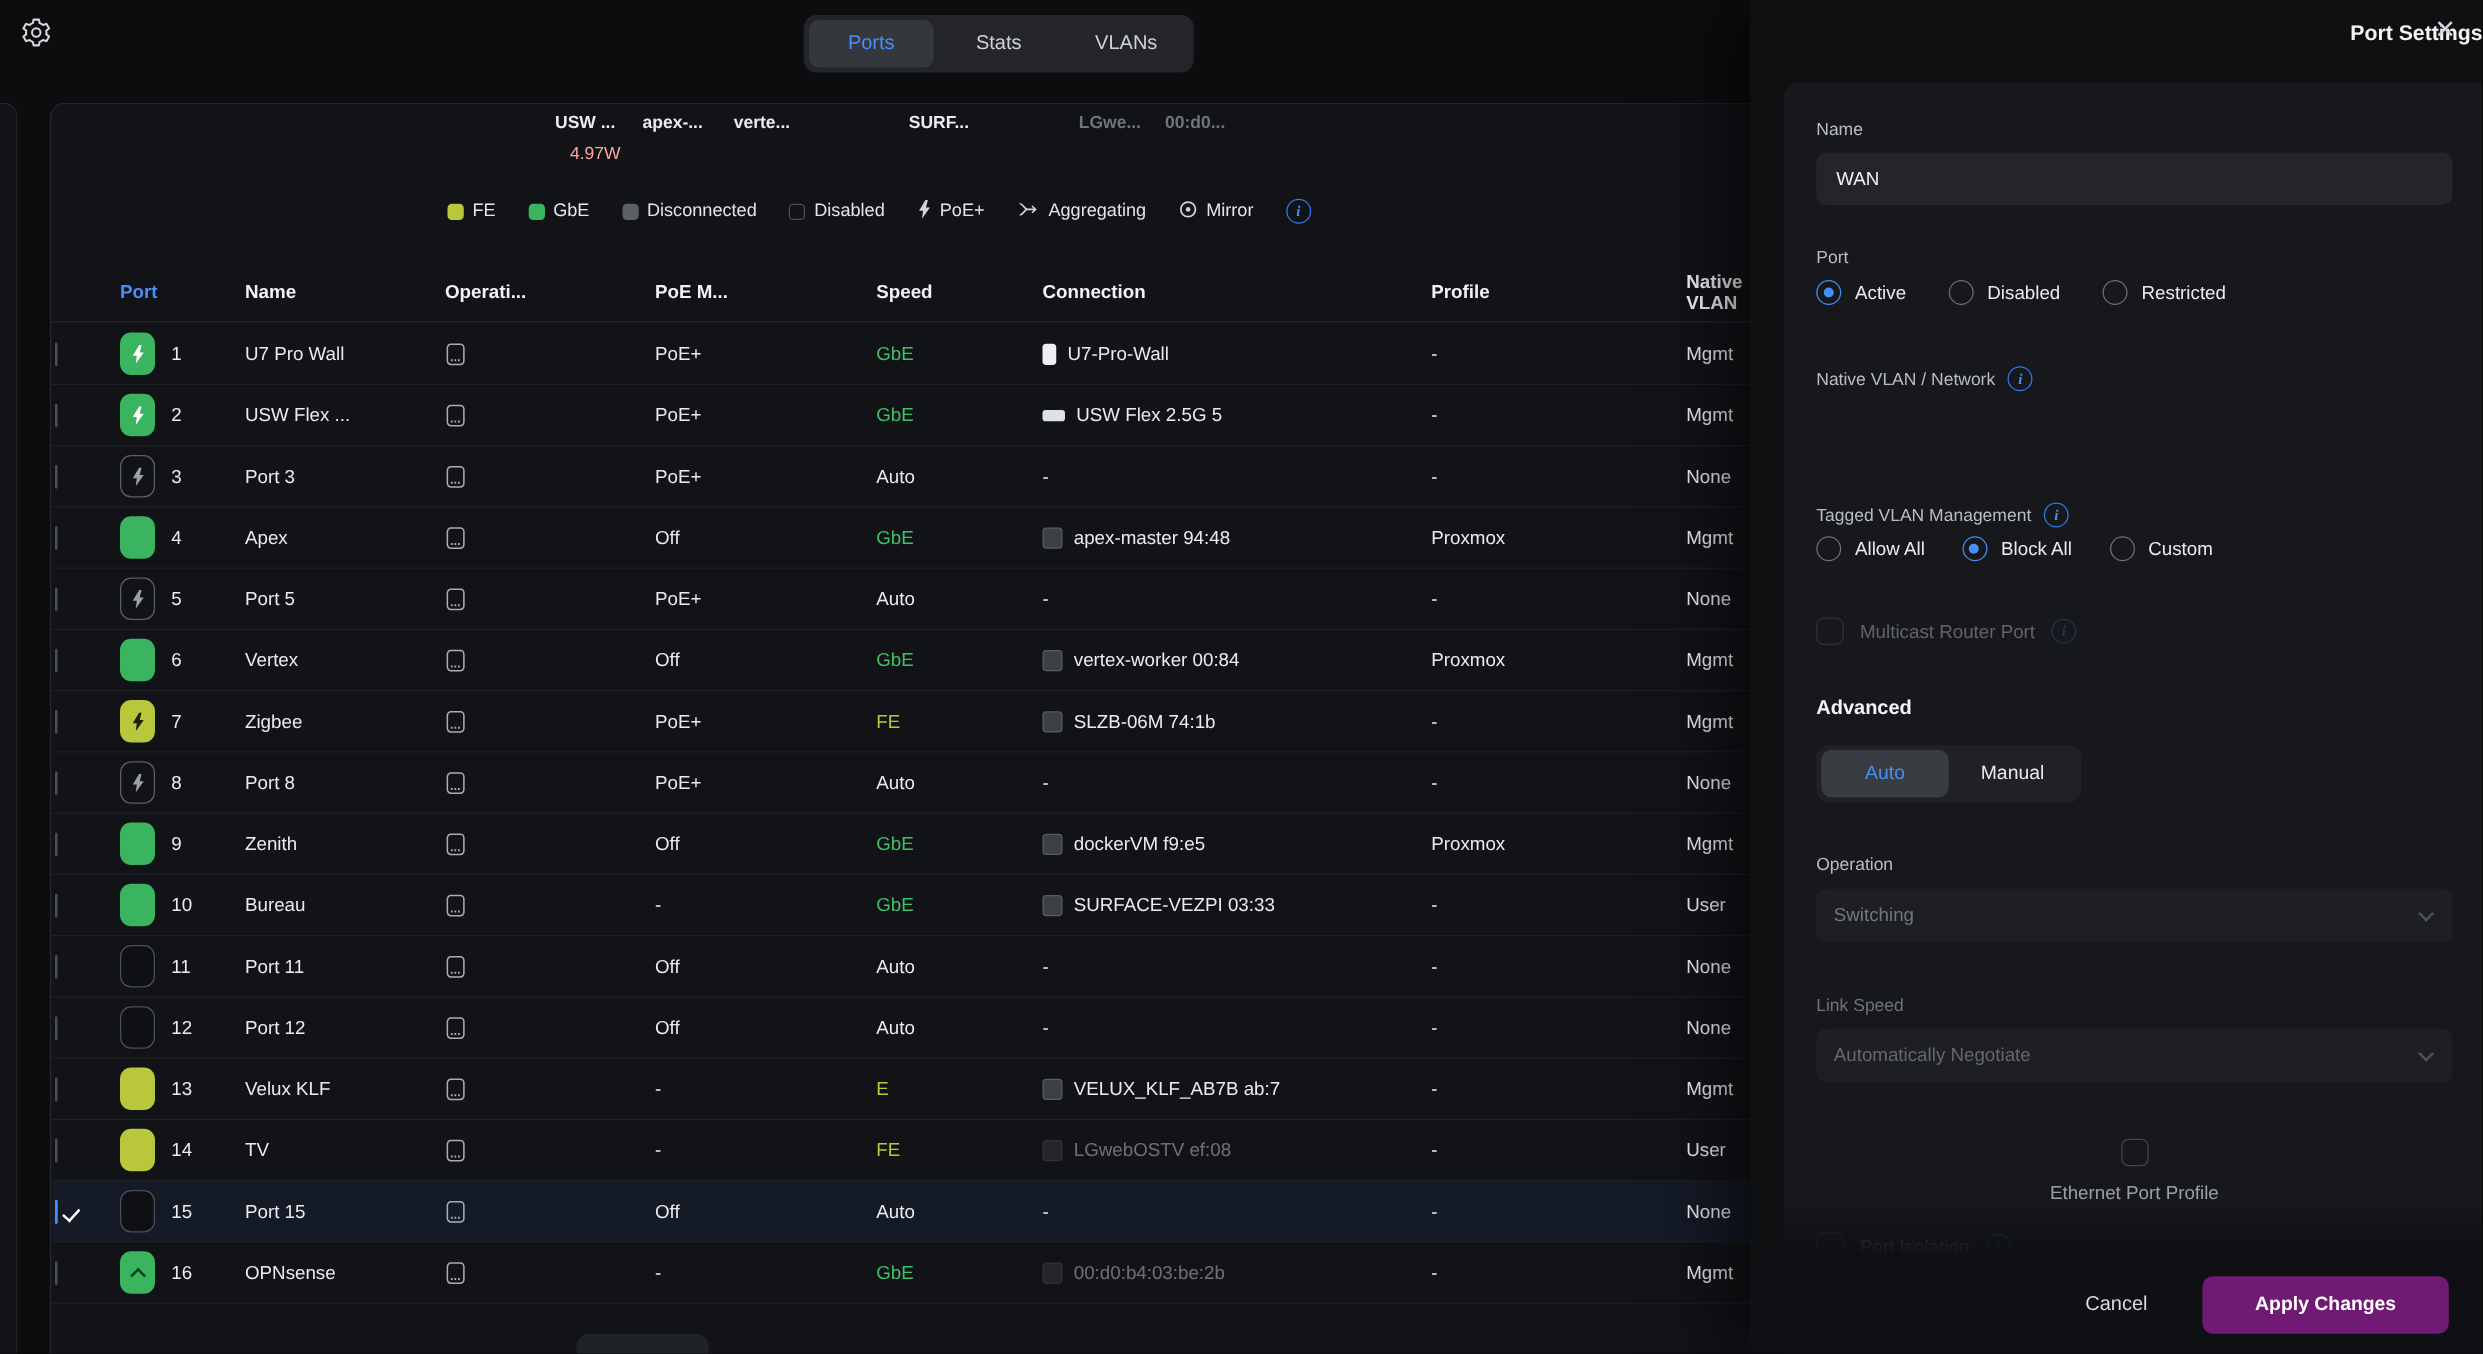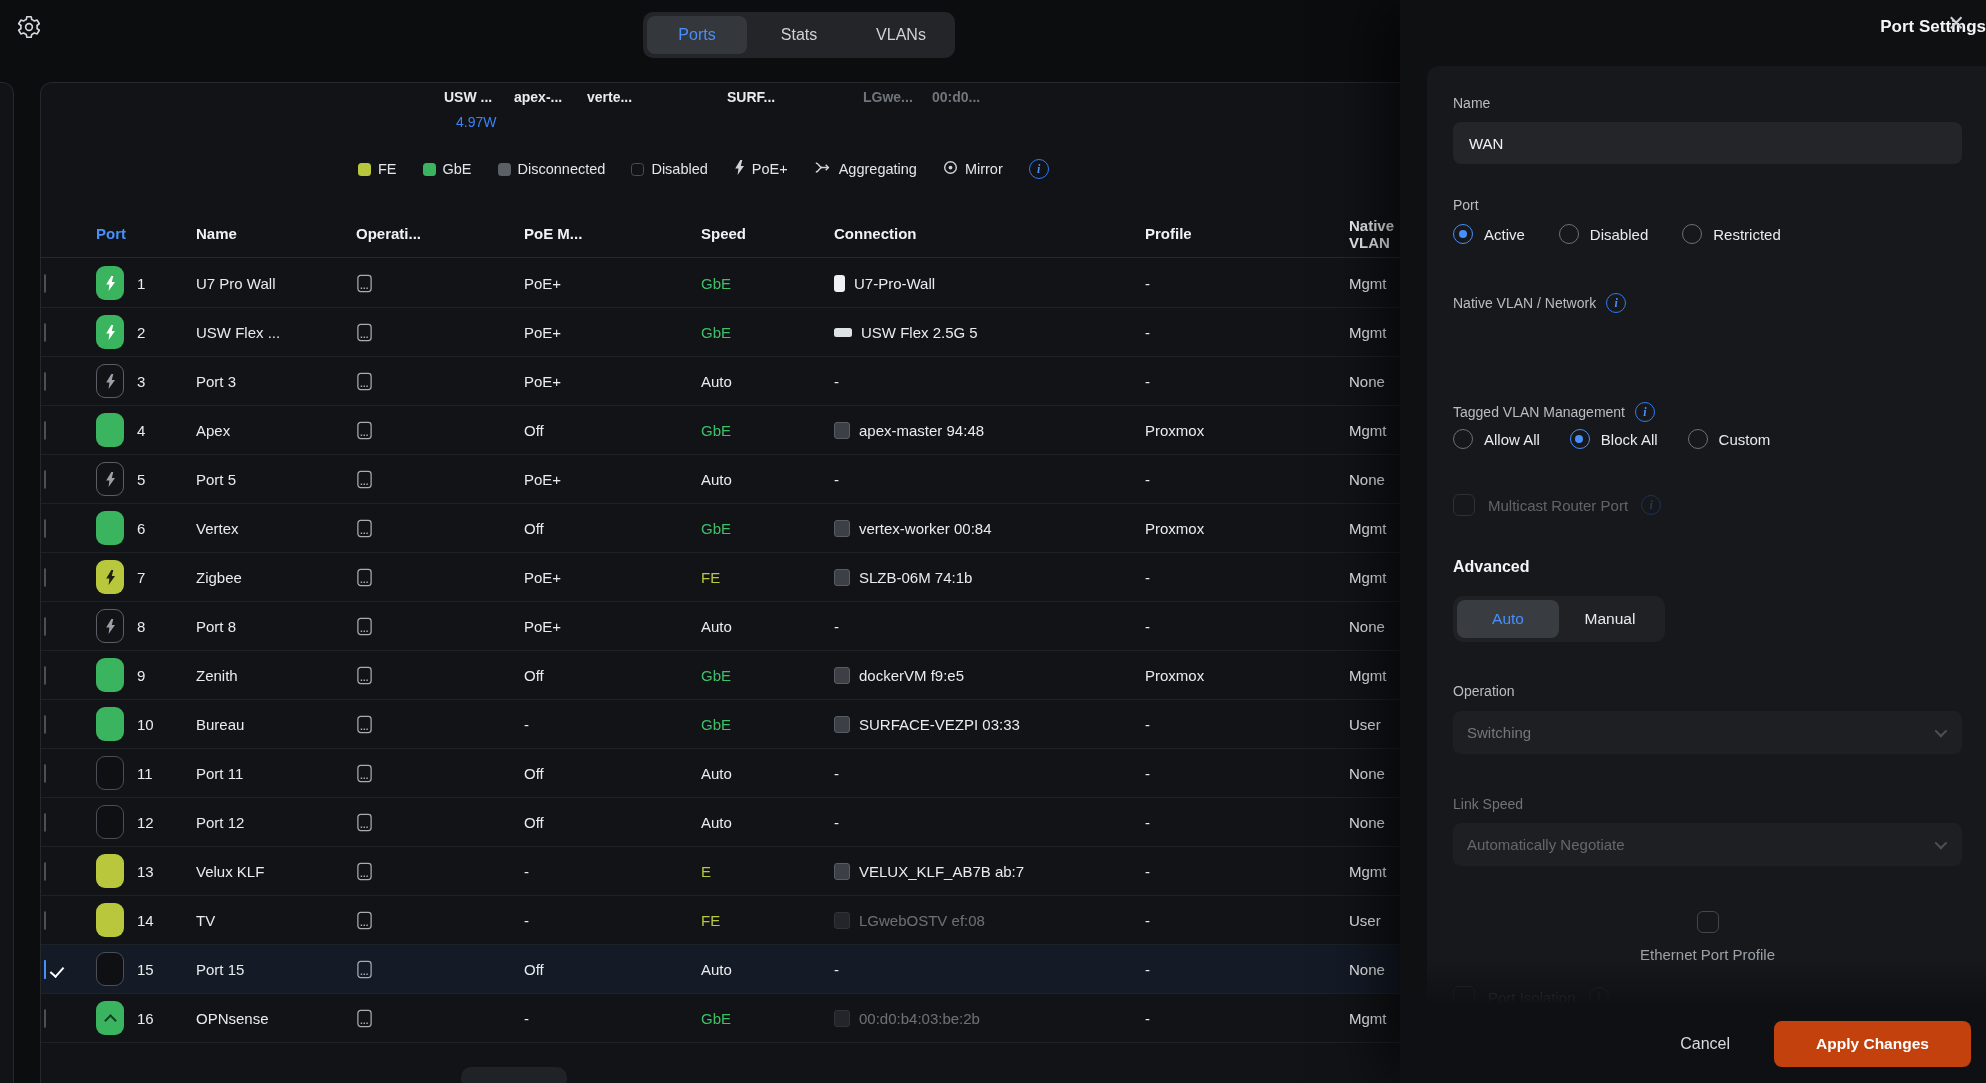--- a/index.html
+++ b/index.html
@@ -24,21 +24,21 @@
 
   
   .devrow { position:absolute; top:6px; left:0; right:0; height:18px; font-size:14px; font-weight:bold; color:#e9ebed;text-align:right; }
   .devrow span { position:absolute; white-space:nowrap; }
   .devrow span:nth-of-type(1){ left:403px; }
   .devrow span:nth-of-type(2){ left:473px; }
   .devrow span:nth-of-type(3){ left:546px; }
   .devrow span:nth-of-type(4){ left:686px; }
   .devrow span:nth-of-type(5){ left:822px; color:#70757c; }
   .devrow span:nth-of-type(6){ left:891px; color:#70757c; }
-  .powerlbl { position:absolute; top:31px; left:415px; font-size:14px; color:#3b82f6;text-align:center; }
+  .powerlbl { position:absolute; top:31px; left:415px; font-size:14px; color:#fca5a5;text-align:center; }
 
   
   .legend { position:absolute; top:76px; left:317px; display:flex; align-items:center; gap:26px; font-size:14.5px; color:#e3e5e8; }
   .litem { display:flex; align-items:center; gap:7px; white-space:nowrap; }
   .sw { width:13px; height:13px; border-radius:3.5px; }
   .sw-fe { background:#b8c73c; } .sw-gbe { background:#3bb45f; }
   .sw-disc { background:#5b5f66; } .sw-dis { background:transparent; border:1.5px solid #4a4e54; }
   .info-i { width:20px; height:20px; border-radius:50%; border:1.5px solid #2d7bf0; color:#478ffb;
     display:inline-flex; align-items:center; justify-content:center; font:italic bold 12px "Liberation Serif", serif; flex:none; }
   .info-i.dim { opacity:.5; }
@@ -103,22 +103,22 @@
   .chkrow { display:flex; align-items:center; gap:13px; font-size:15px; }
   .seg { width:212px; height:46px; background:#1f2125; border-radius:10px; display:flex; padding:4px; }
   .segi { flex:1; display:flex; align-items:center; justify-content:center; border-radius:8px; font-size:15.5px; color:#e8eaec; cursor:pointer; }
   .segi.on { background:#393d42; color:#478ffb; }
   .adv-h { font-size:16px; font-weight:bold; color:#f2f4f6; }
   .panel-fade { position:absolute; left:27px; right:0; bottom:78px; height:46px;
     background:linear-gradient(to bottom, rgba(15,16,18,0), #0f1013); pointer-events:none; }
   .panel-footer { position:absolute; left:0; right:0; bottom:0; height:78px; background:#0f1013;
     display:flex; align-items:center; justify-content:flex-end; gap:44px; padding-right:11px; }
   .cancel-btn { color:#d9dbde; font-size:16px; cursor:pointer;text-align:center; }
-  .apply-btn { width:197px; height:46px; background:#c2410c; color:#fff; border:none; border-radius:8px;
-    font-size:15.5px; font-weight:bold; font-family:inherit; cursor:pointer; margin-right:4px; }
+  .apply-btn { width:197px; height:46px; background:#701a75; color:#fff; border:none; border-radius:8px;
+    font-size:15.5px; font-weight:bold; font-family:inherit; cursor:pointer; margin-right:16px; }
   
   .pp { position:absolute; left:26px; right:24px; }
 </style>
 </head>
 <body>
 
 <div id="app">
 
   <div class="gear-btn">
     <span>

